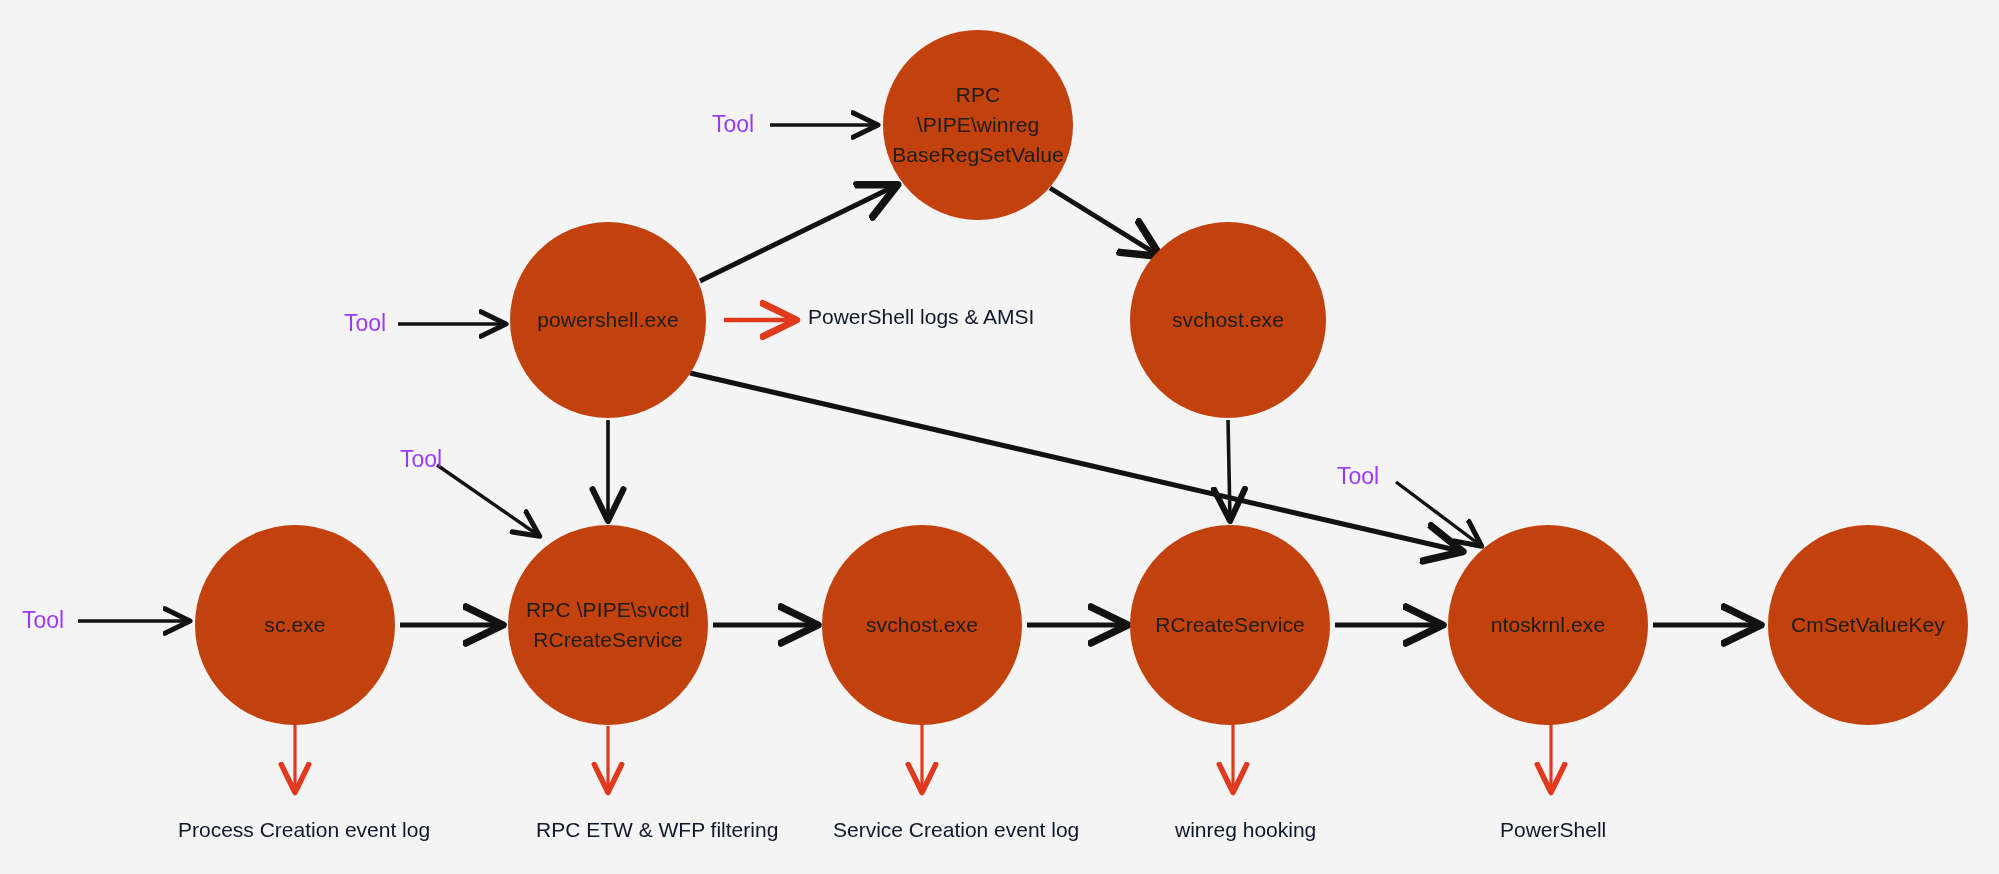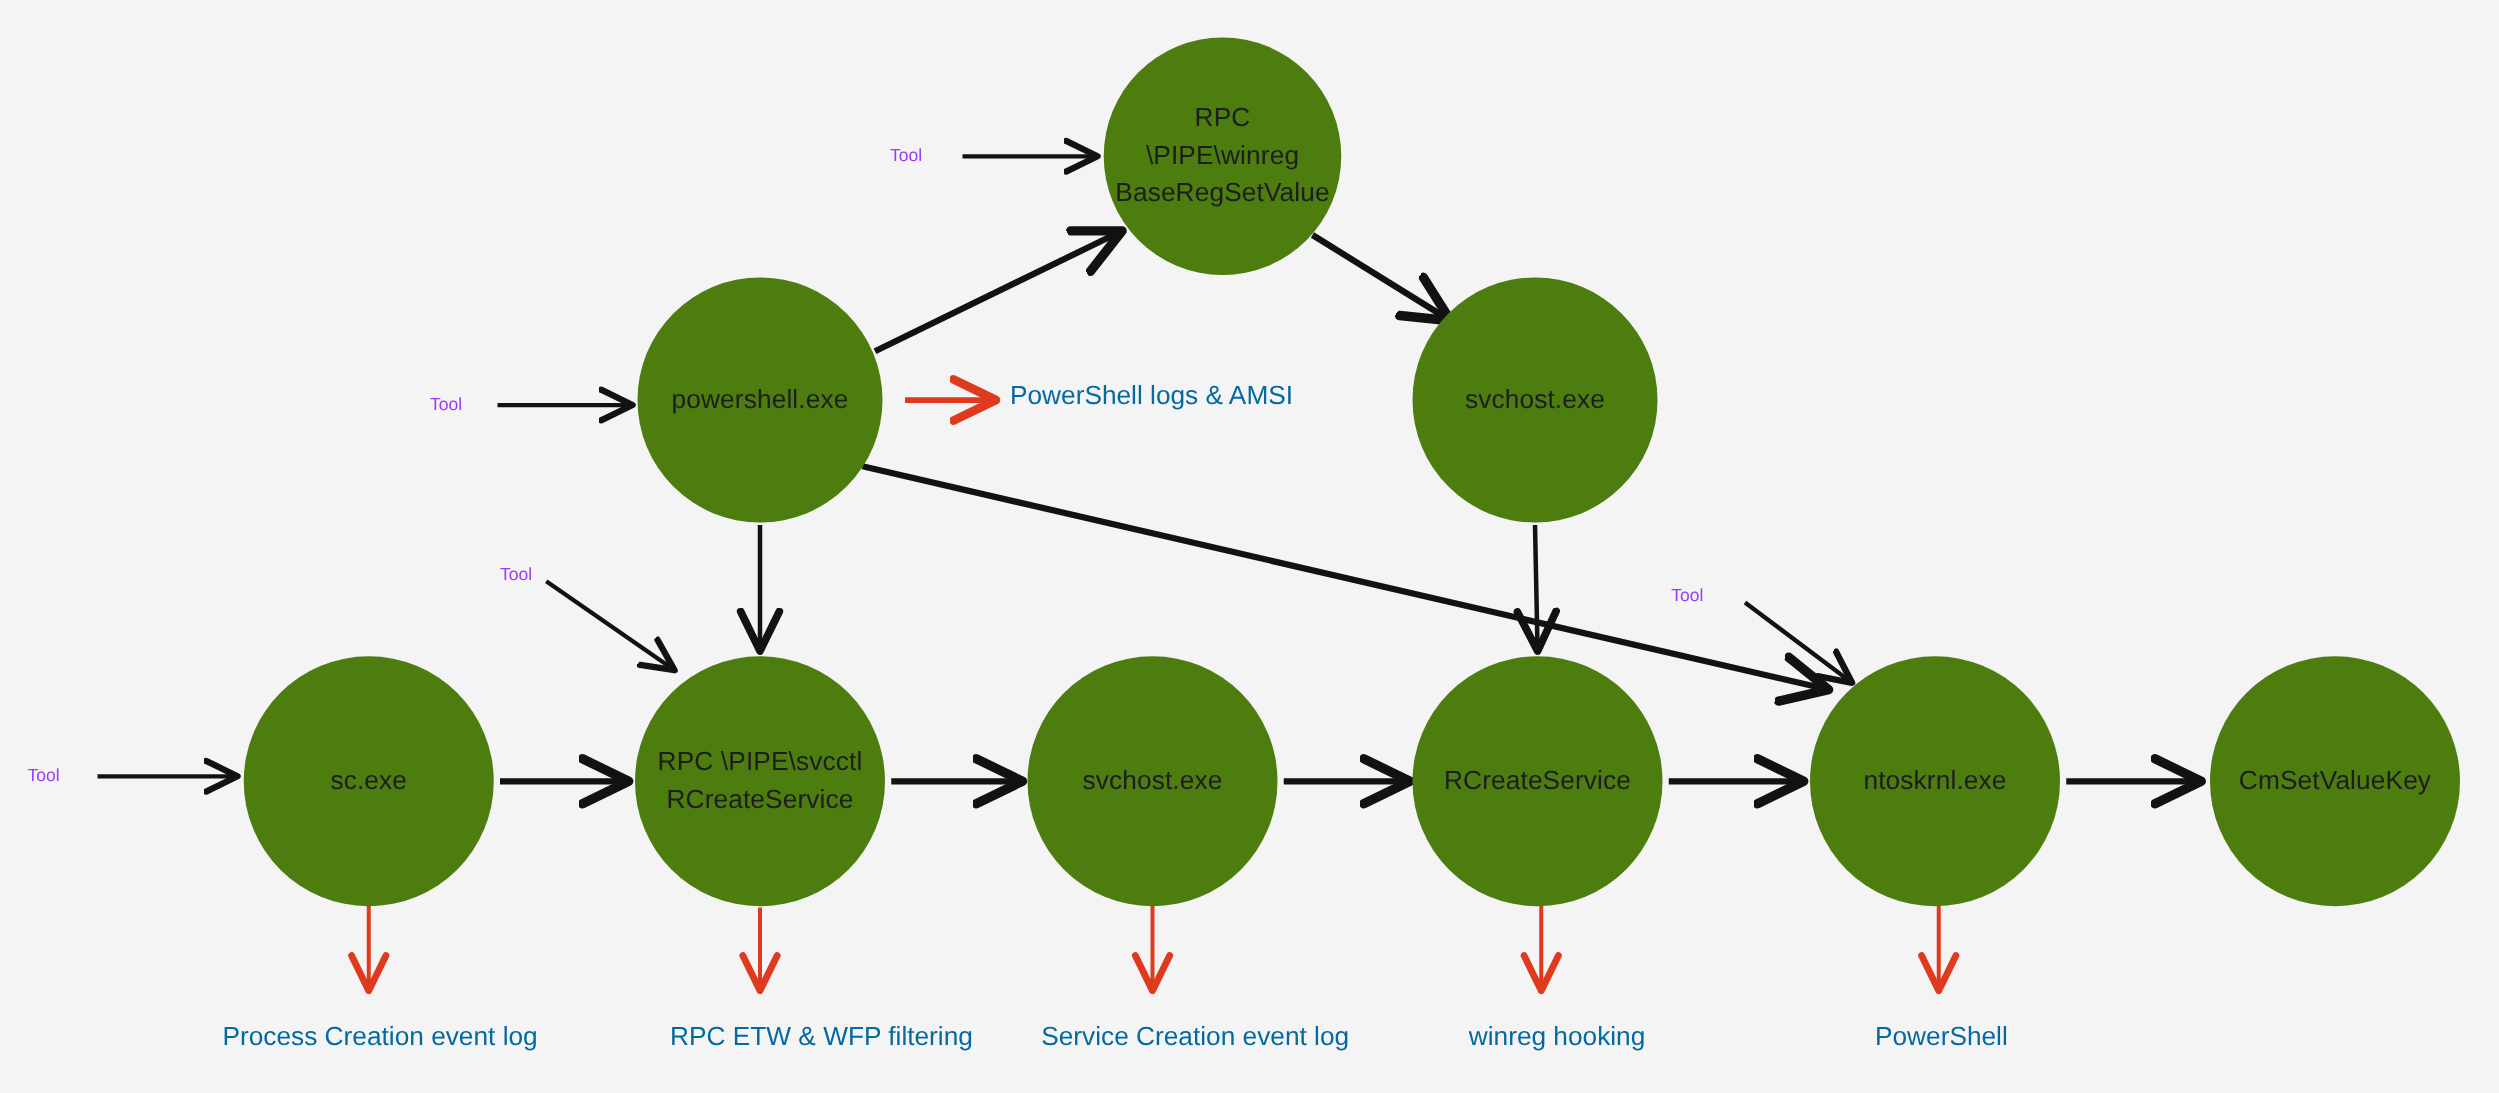--- a/index.html
+++ b/index.html
@@ -7,43 +7,43 @@
     width:1999px;height:874px;
     background:#f4f4f4;
     font-family:"Liberation Sans","DejaVu Sans",sans-serif;
     overflow:hidden;
     position:relative;
   }
   #canvas{position:absolute;left:0;top:0;width:1999px;height:874px;}
   .node{
     position:absolute;
     border-radius:50%;
-    background:#4d7c0f;
+    background:#c2410c;
     display:flex;align-items:center;justify-content:center;
     text-align:center;
     color:#1d1d1d;
     font-size:21px;
     line-height:30px;
     letter-spacing:.1px;
     box-sizing:border-box;
     padding:0 10px;
     z-index:2;
   }
   .node span{display:block;white-space:pre-line;}
   .tool-label{
     position:absolute;
     color:#9b3bf5;
-    font-size:14px;
+    font-size:23px;
     line-height:24px;
     z-index:3;
     white-space:nowrap;
   }
   .det-label{
     position:absolute;
-    color:#0369a1;
+    color:#0f172a;
     font-size:21px;
     line-height:24px;
     z-index:3;
     white-space:nowrap;
   }
   svg#edges{position:absolute;left:0;top:0;width:1999px;height:874px;z-index:1;}
 </style>
 </head>
 <body>
 

